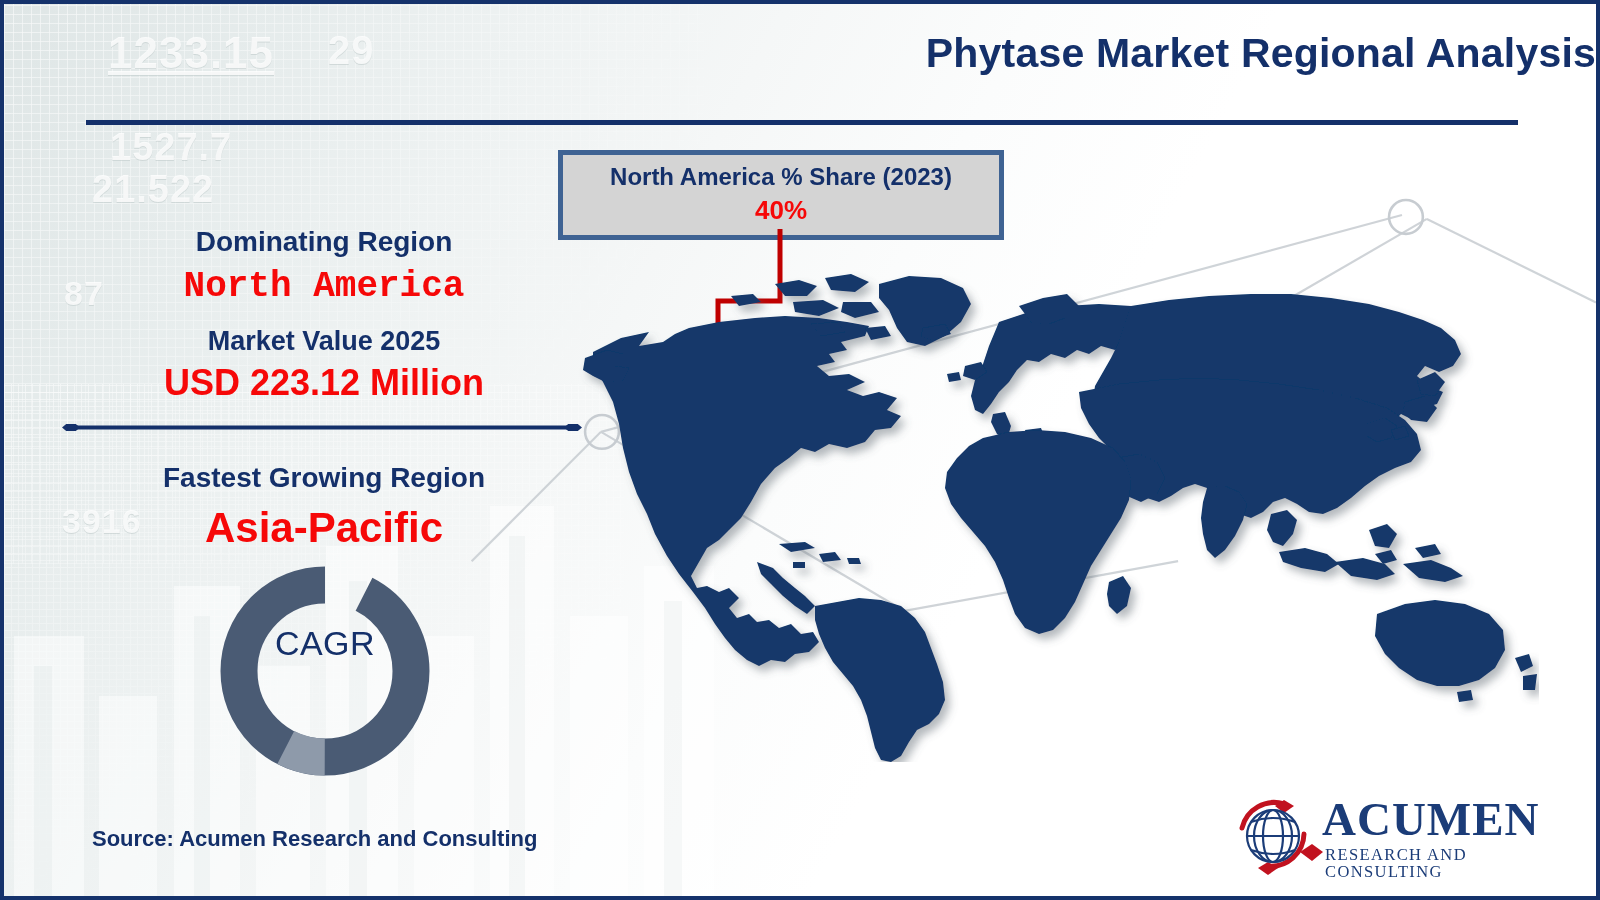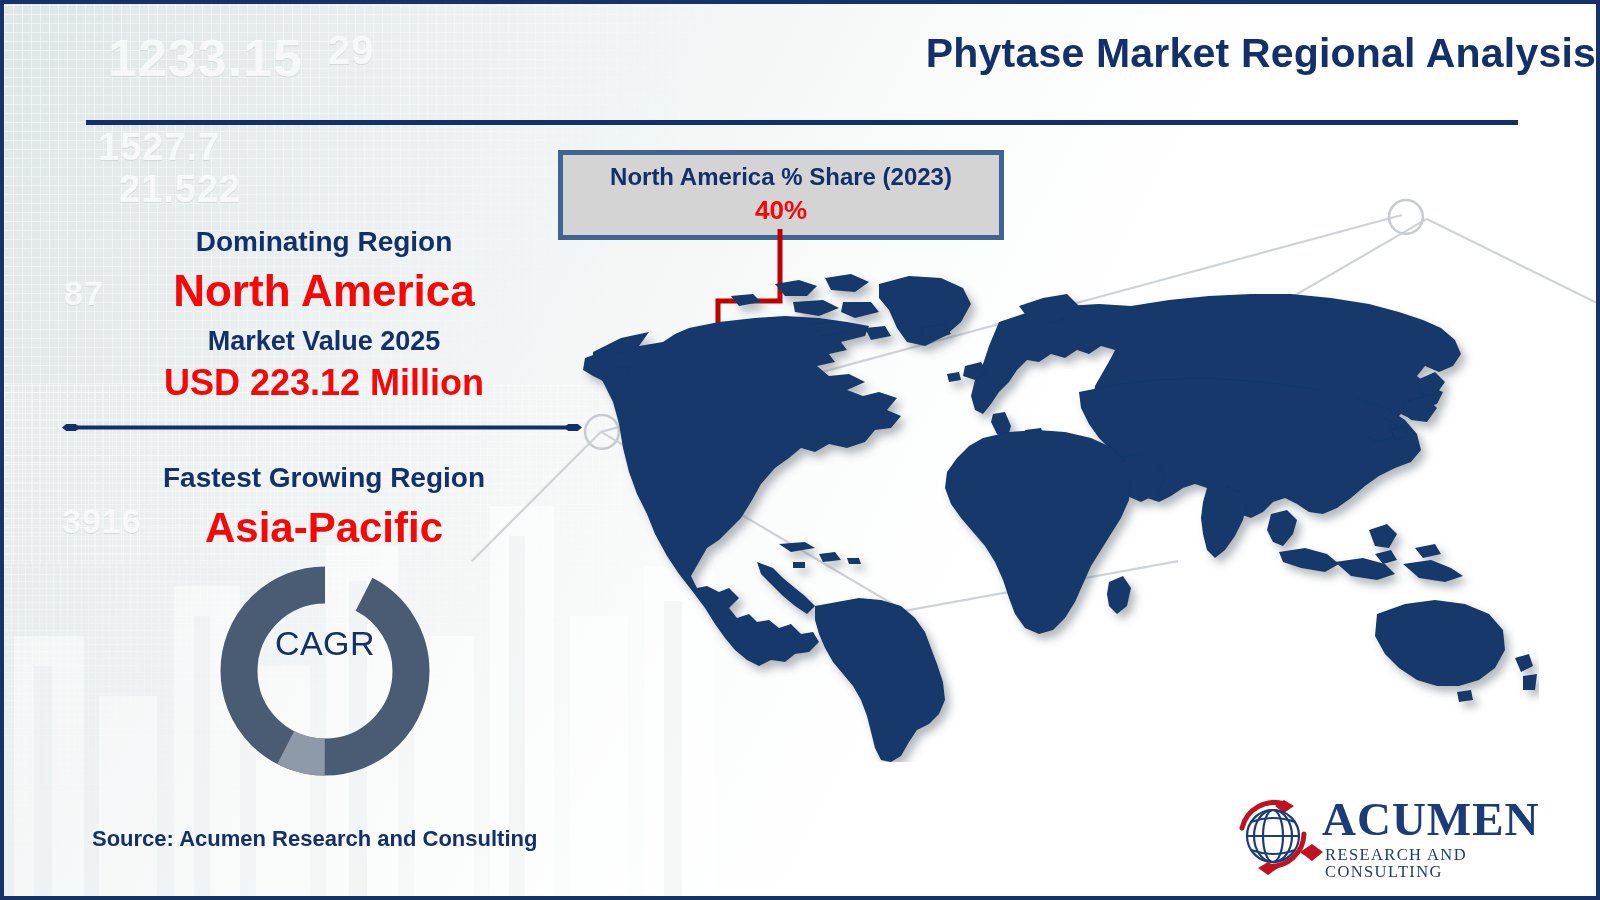--- a/index.html
+++ b/index.html
@@ -99,22 +99,23 @@
     text-align: center;
     color: #14306a;
     font-size: 28px;
     font-weight: bold;
   }
   .val-dom {
     position: absolute;
     left: 60px; top: 262px; width: 520px;
     text-align: center;
     color: #f60808;
-    font-size: 44px;
-    font-weight: bold;
+    font-size: 36px;
+    font-weight: bold;
+    font-family: Liberation Mono, monospace;
   }
   .lbl-mv {
     position: absolute;
     left: 60px; top: 322px; width: 520px;
     text-align: center;
     color: #14306a;
     font-size: 27px;
     font-weight: bold;
   }
   .val-mv {
@@ -276,23 +277,23 @@
       <path d="M 600 430 L 470 560"></path>
       <path d="M 600 430 L 905 610"></path>
       <path d="M 905 610 L 1180 560"></path>
     </g>
     <g fill="none" stroke="#c7ccd1" stroke-width="2.6">
       <circle cx="1409" cy="214" r="17"></circle>
       <circle cx="601" cy="430" r="17"></circle>
     </g>
   </svg>
 
-  <div class="bg-numbers" style="left:104px; top:24px; font-size:52px;">1233.15</div>
-  <div class="bg-numbers" style="left:94px; top:122px; font-size:38px;">1527.7</div>
-  <div class="bg-numbers" style="left:115px; top:164px; font-size:38px;">21.522</div>
+  <div class="bg-numbers" style="left:104px; top:24px; font-size:44px;text-decoration:underline;">1233.15</div>
+  <div class="bg-numbers" style="left:106px; top:122px; font-size:38px;">1527.7</div>
+  <div class="bg-numbers" style="left:88px; top:164px; font-size:38px;">21.522</div>
   <div class="bg-numbers" style="left:60px; top:270px; font-size:34px;">87</div>
   <div class="bg-numbers" style="left:58px; top:498px; font-size:34px;">3916</div>
   <div class="bg-numbers" style="left:324px; top:24px; font-size:40px;">29</div>
 
   <div class="title">Phytase Market Regional Analysis</div>
   <div class="title-rule"></div>
 
   <div class="lbl-dom">Dominating Region</div>
   <div class="val-dom">North America</div>
   <div class="lbl-mv">Market Value 2025</div>

